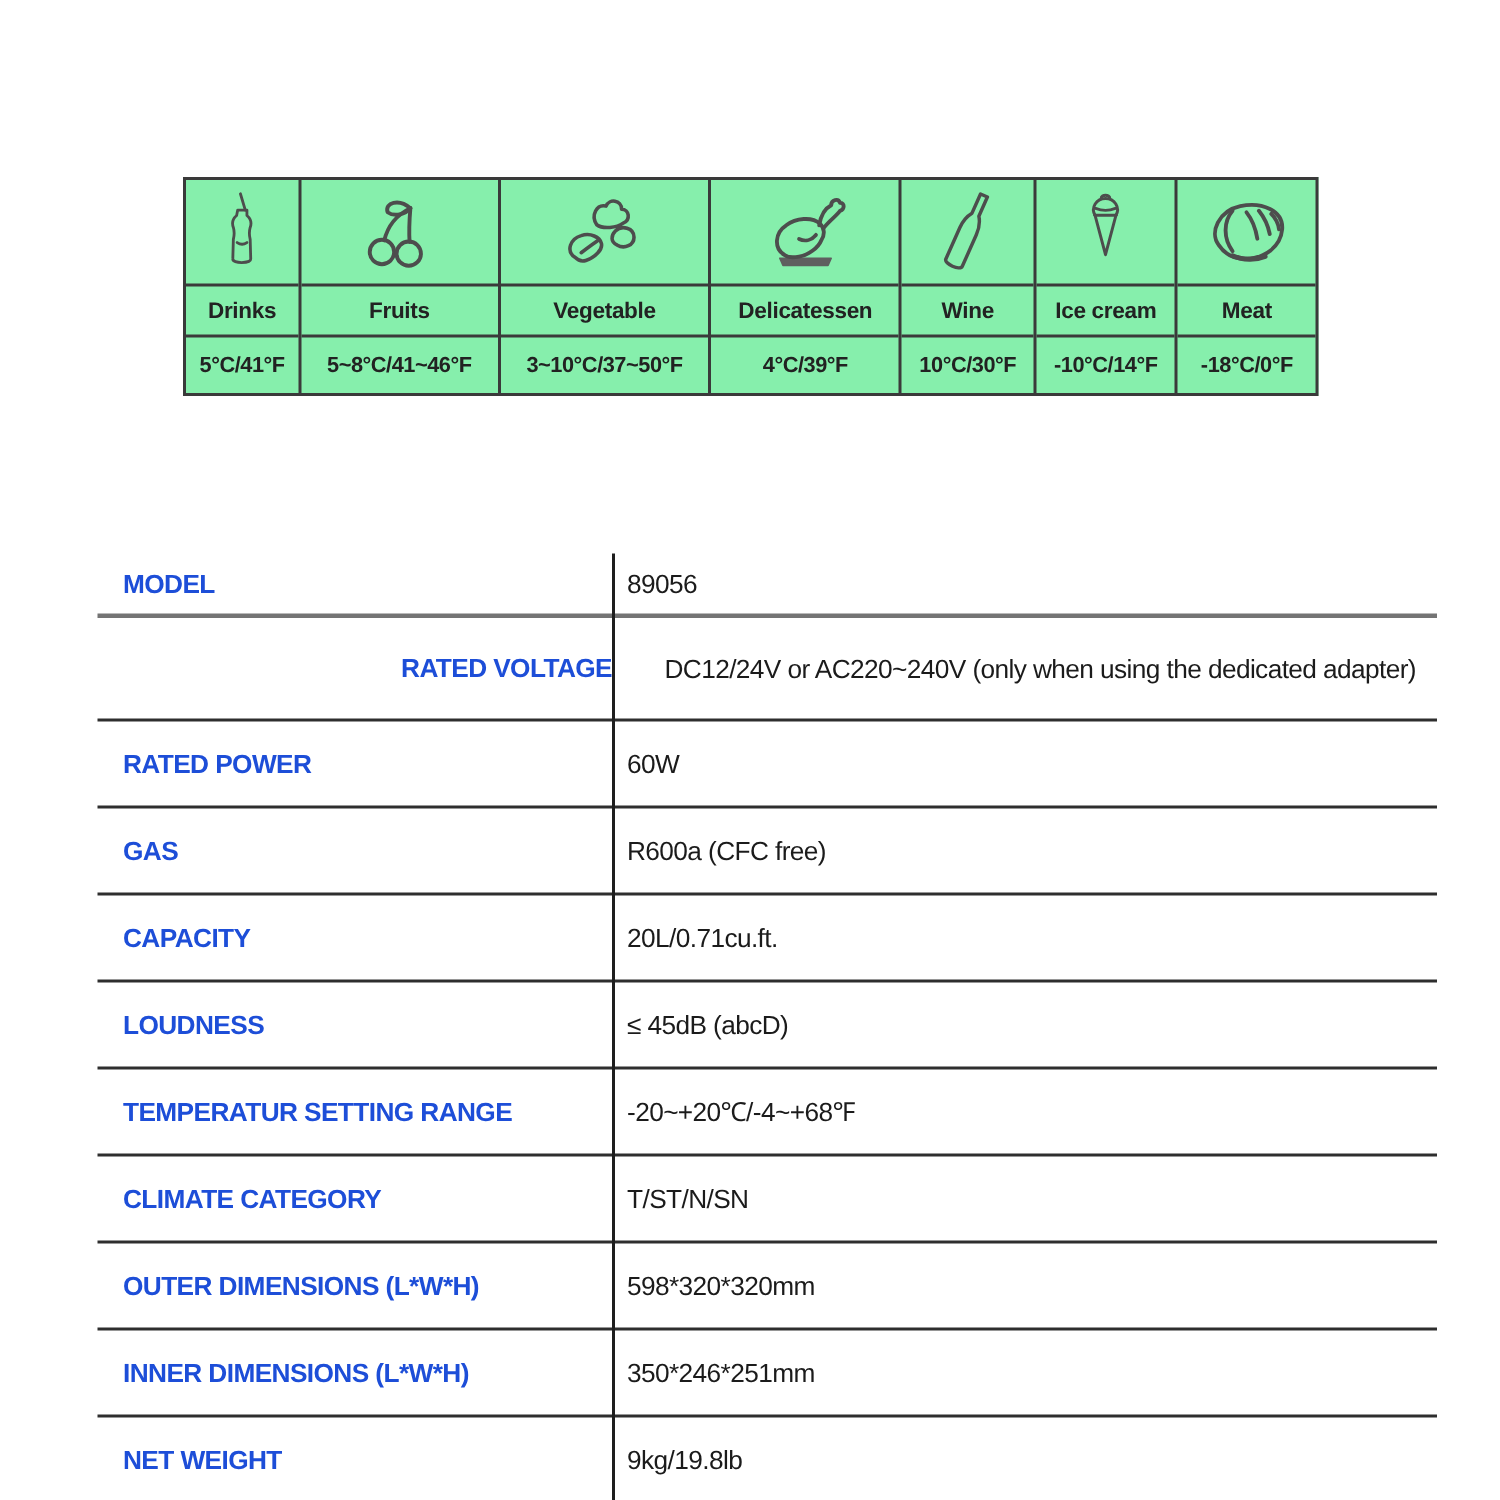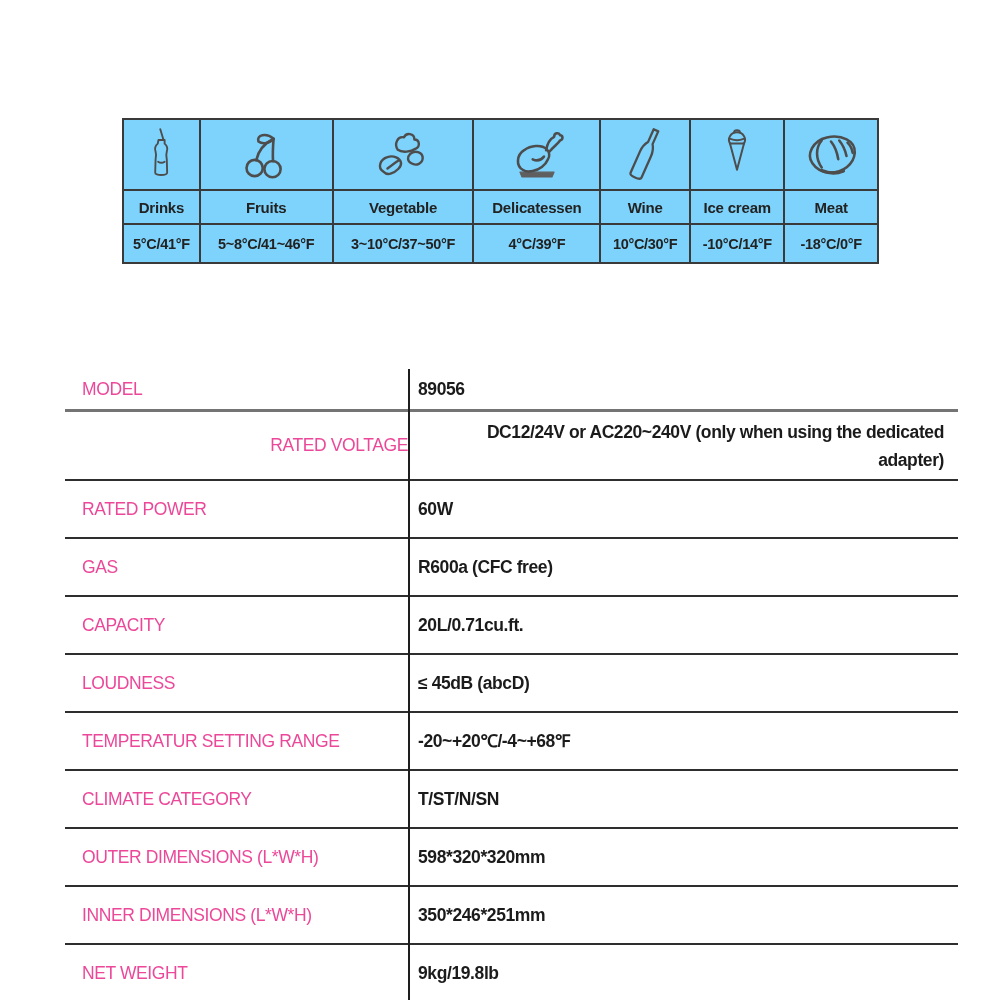--- a/index.html
+++ b/index.html
@@ -11,21 +11,21 @@
     overflow: hidden;
   }
 
   
   .food-table {
     position: absolute;
     left: 122px; top: 118px;
     width: 757px; height: 146px;
     border: 2px solid #3a3a3a;
     display: flex;
-    background: #7dd3fc;
+    background: #86efac;
   }
   .food-col { display: flex; flex-direction: column; border-right: 2px solid #3a3a3a; }
   .food-col:last-child { border-right: none; }
   .food-col:nth-child(1) { width: 78px; }
   .food-col:nth-child(2) { width: 135px; }
   .food-col:nth-child(3) { width: 143px; }
   .food-col:nth-child(4) { width: 129px; }
   .food-col:nth-child(5) { width: 91px; }
   .food-col:nth-child(6) { width: 96px; }
   .food-col:nth-child(7) { width: 93px; }
@@ -66,28 +66,28 @@
     height: 58px;
     border-bottom: 2px solid #2e2e2e;
     align-items: center;
   }
   .spec-row.row-model { height: 43px; border-bottom: 3px solid #747474; }
   .spec-row.row-tall { height: 69px; text-align: right; }
   .spec-row.row-last { height: 45px; border-bottom: none; }
   .spec-label {
     width: 343px;
     padding-left: 17px;
-    font-weight: 400; font-size: 17.5px; letter-spacing: -0.4px;
-    color: #ec4899;
+    font-weight: 700; font-size: 17.5px; letter-spacing: -0.4px;
+    color: #1d4ed8;
     white-space: nowrap;
   }
   .spec-value {
     width: 550px;
     padding-left: 10px; padding-right: 14px;
-    font-weight: 700; font-size: 17.5px; letter-spacing: -0.4px;
+    font-weight: 400; font-size: 17.5px; letter-spacing: -0.4px;
     line-height: 28px;
     color: #1b1b1b;
   }
   .spec-row.row-last .spec-value { font-size: 20px; }
 </style>
 </head>
 <body>
 
 <div class="food-table">
     <div class="food-col">

